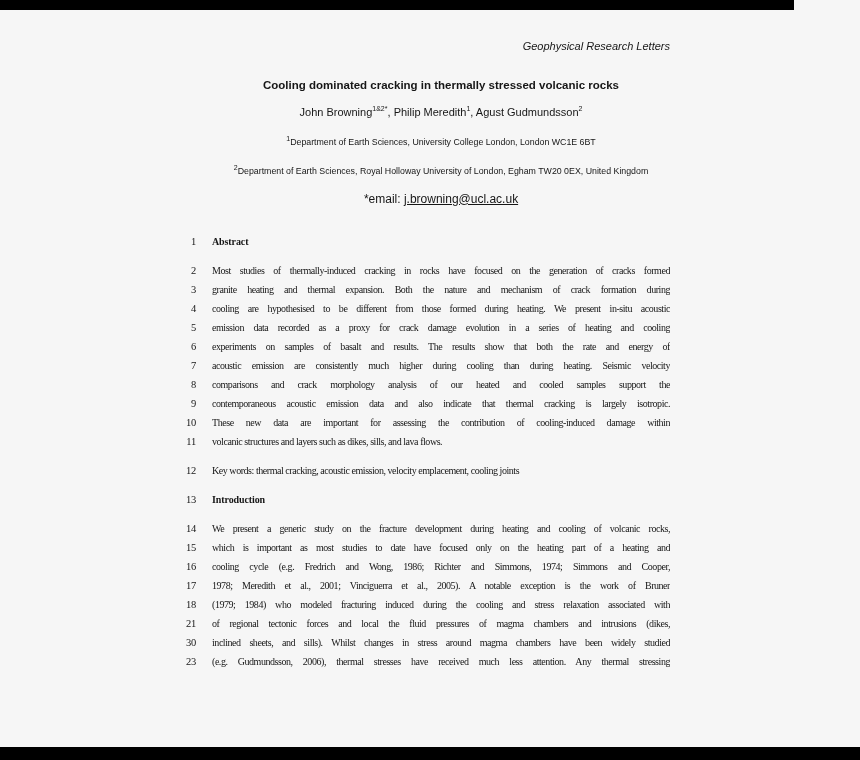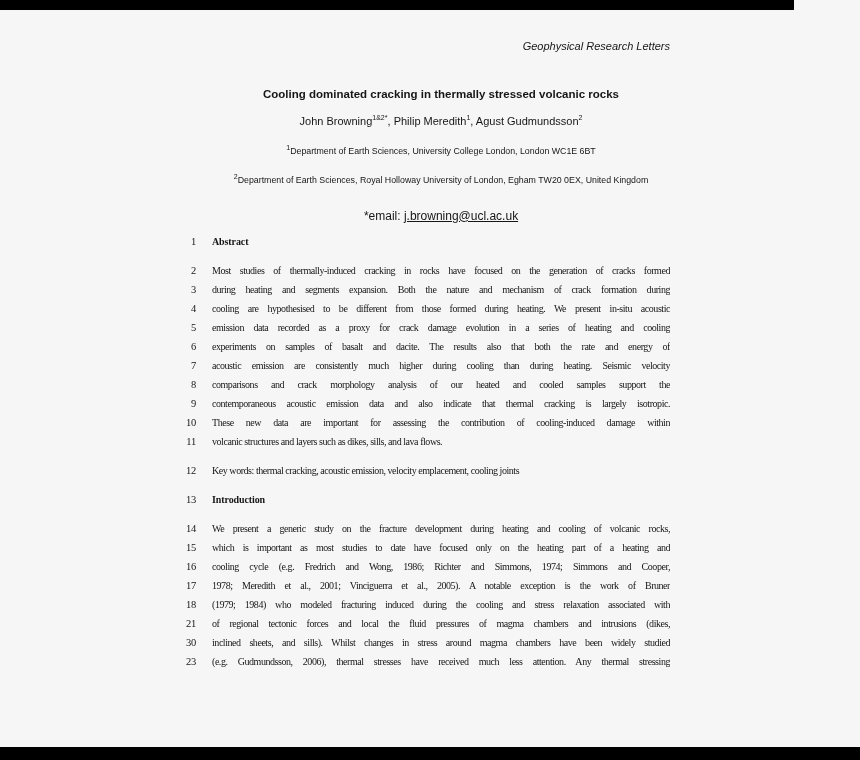--- a/index.html
+++ b/index.html
@@ -15,26 +15,26 @@
   .bar-top { top:0; left:0; width:794px; height:10px; }
   .bar-bottom { bottom:0; left:0; width:860px; height:13px; }
 
   
   .header {
     position:absolute; left:212px; top:0; width:458px;
     text-align:center;
     font-family:"Liberation Sans", sans-serif;
   }
   .journal { margin-top:40px; font-style:italic; font-size:11px;text-align:right; }
-  .title   { margin-top:36px; font-weight:bold; font-size:11.5px; }
+  .title   { margin-top:27px; font-weight:bold; font-size:11.5px; }
   .authors { margin-top:14px; font-size:11px; }
   .authors sup, .affil sup { font-size:7px; }
   .affil-1 { margin-top:17px; font-size:8.8px; }
   .affil-2 { margin-top:17px; font-size:8.8px; }
-  .email   { margin-top:24px; font-size:12px; }
+  .email   { margin-top:16px; font-size:12px; }
   .email .link { text-decoration:underline; }
 
   
   .body-block { position:absolute; left:0; top:232px; width:860px; }
   .line { display:flex; line-height:19px; }
   .line.gap { margin-top:10px; }
   .num {
     flex:none; width:196px; text-align:right;
     font-size:10.5px; letter-spacing:-0.2px;
   }
@@ -65,33 +65,33 @@
     <div class="line">
       <span class="num">1</span>
       <span class="txt h">Abstract</span>
     </div>
     <div class="line gap">
       <span class="num">2</span>
       <span class="txt j">Most studies of thermally-induced cracking in rocks have focused on the generation of cracks formed</span>
     </div>
     <div class="line">
       <span class="num">3</span>
-      <span class="txt j">during heating and segments expansion. Both the nature and mechanism of crack formation during</span>
+      <span class="txt j">granite heating and thermal expansion. Both the nature and mechanism of crack formation during</span>
     </div>
     <div class="line">
       <span class="num">4</span>
       <span class="txt j">cooling are hypothesised to be different from those formed during heating. We present in-situ acoustic</span>
     </div>
     <div class="line">
       <span class="num">5</span>
       <span class="txt j">emission data recorded as a proxy for crack damage evolution in a series of heating and cooling</span>
     </div>
     <div class="line">
       <span class="num">6</span>
-      <span class="txt j">experiments on samples of basalt and dacite. The results also that both the rate and energy of</span>
+      <span class="txt j">experiments on samples of basalt and results. The results show that both the rate and energy of</span>
     </div>
     <div class="line">
       <span class="num">7</span>
       <span class="txt j">acoustic emission are consistently much higher during cooling than during heating. Seismic velocity</span>
     </div>
     <div class="line">
       <span class="num">8</span>
       <span class="txt j">comparisons and crack morphology analysis of our heated and cooled samples support the</span>
     </div>
     <div class="line">

